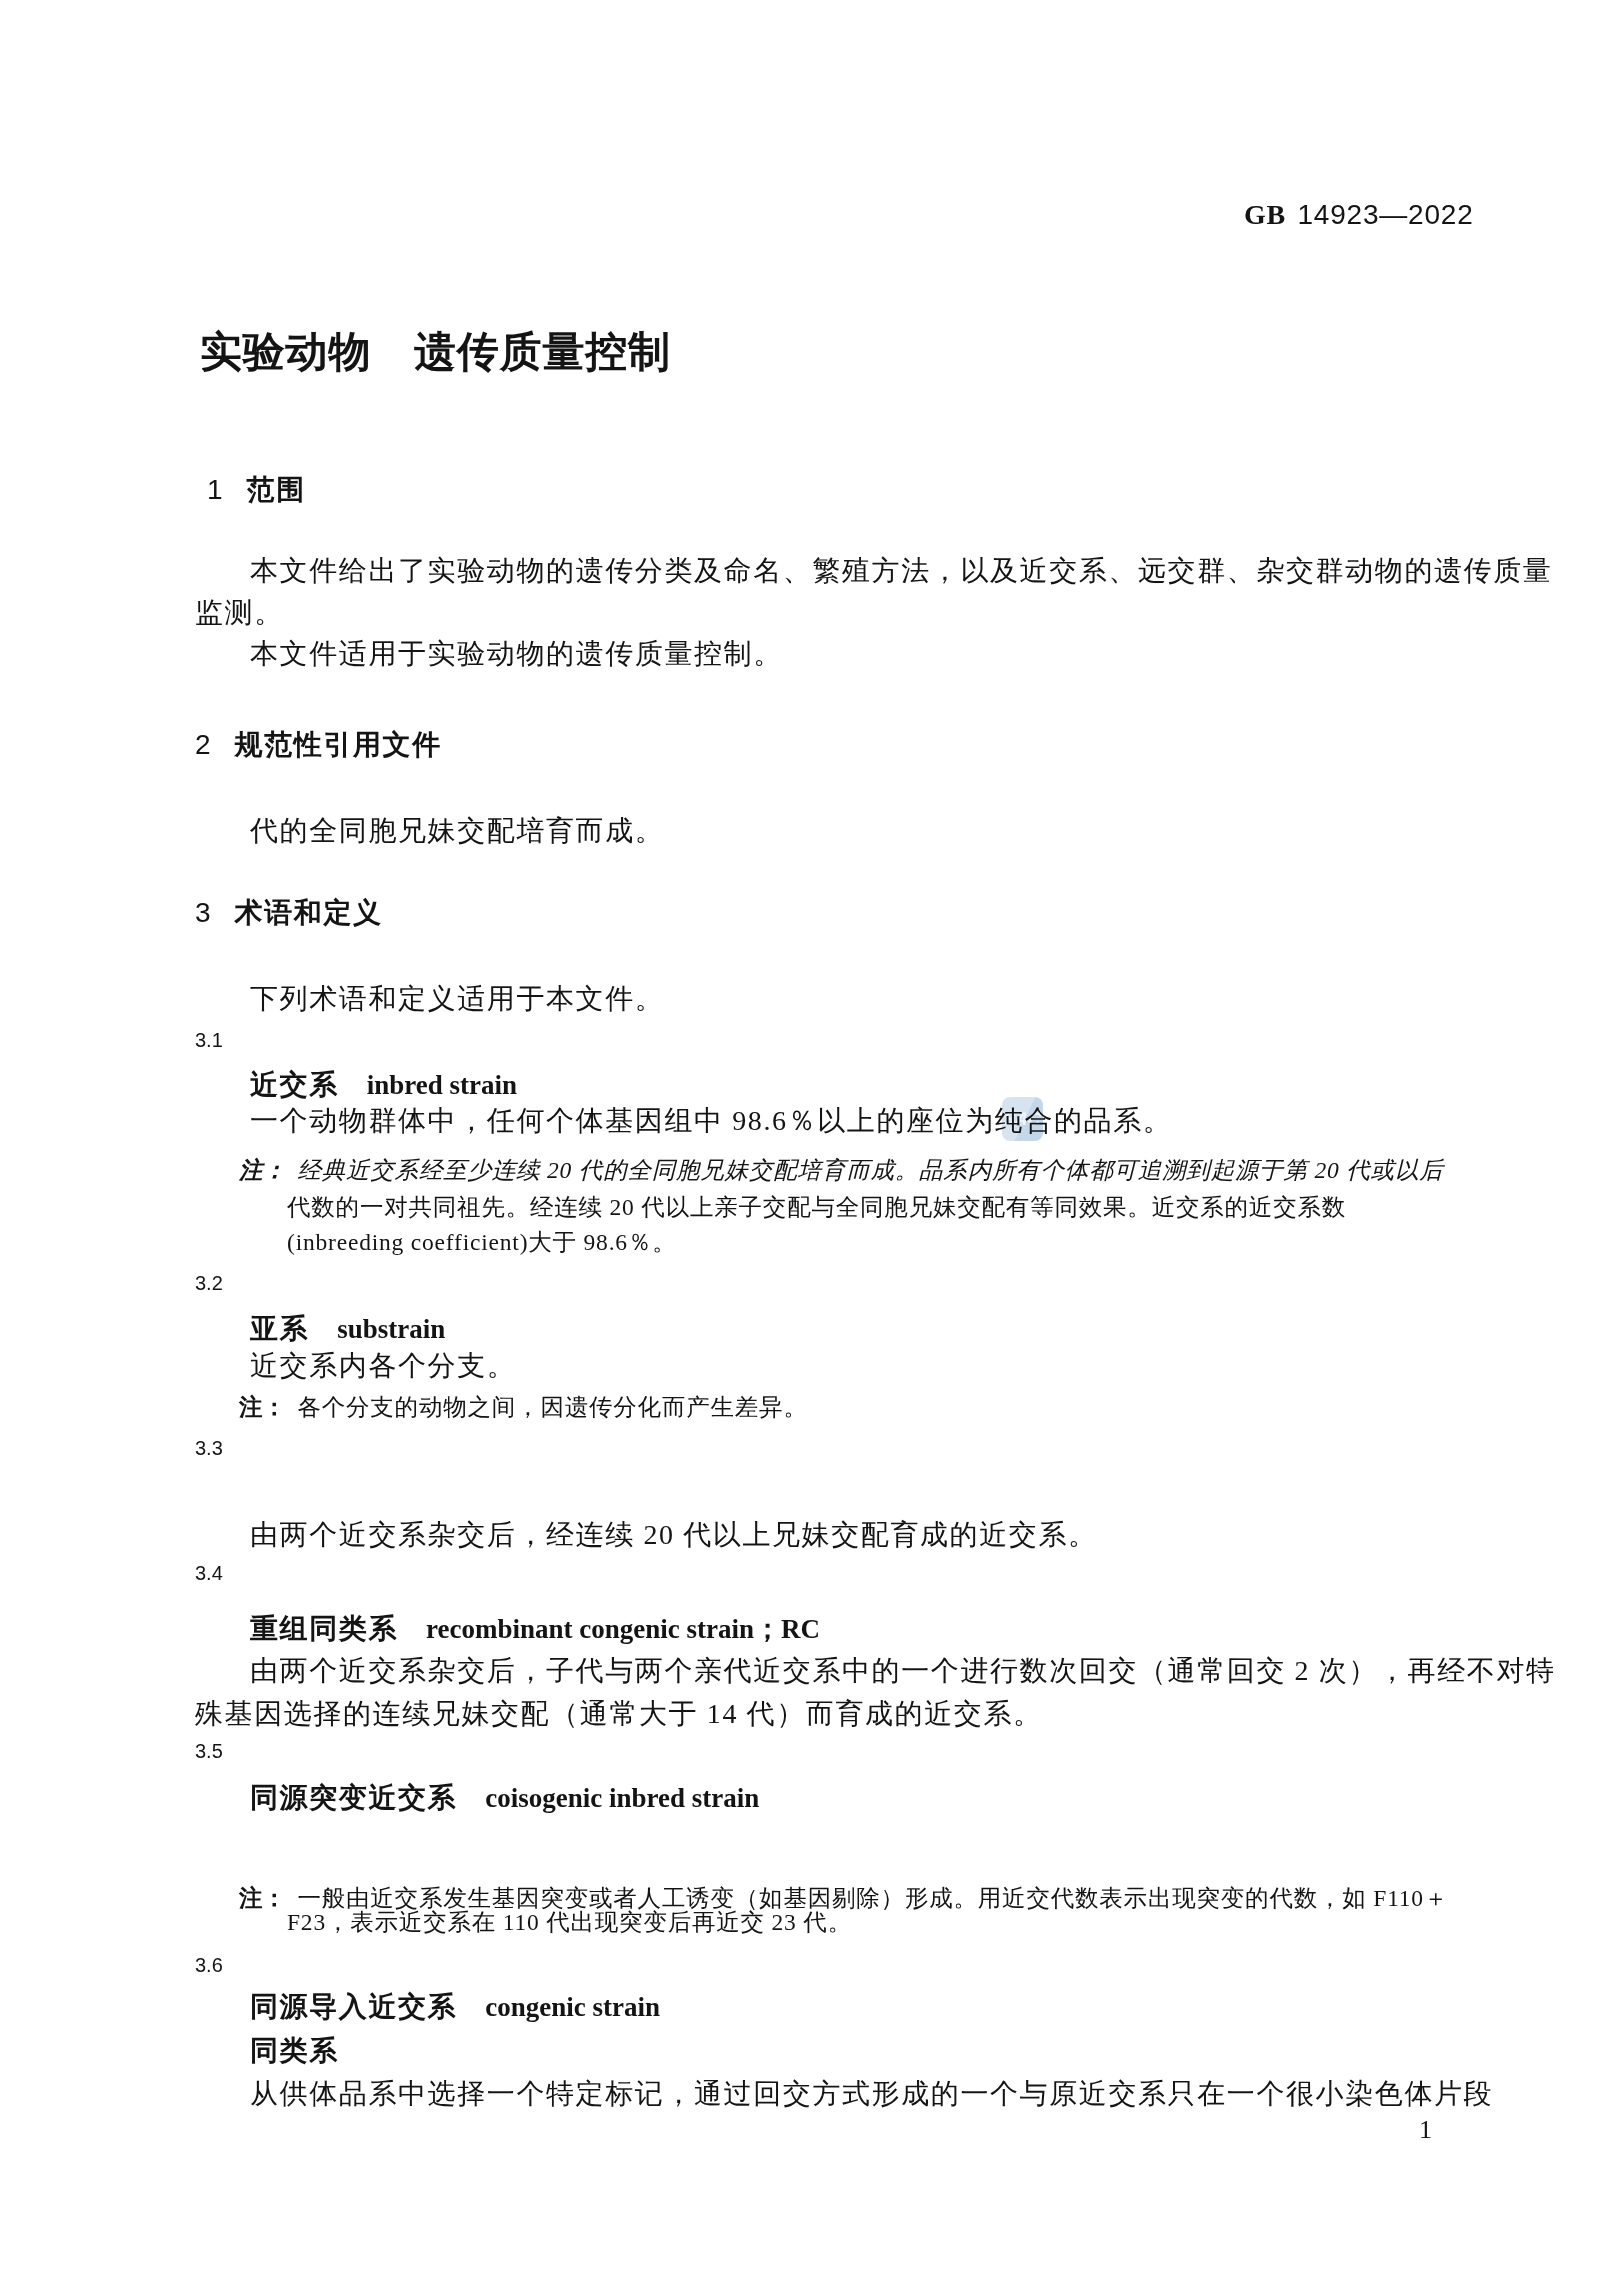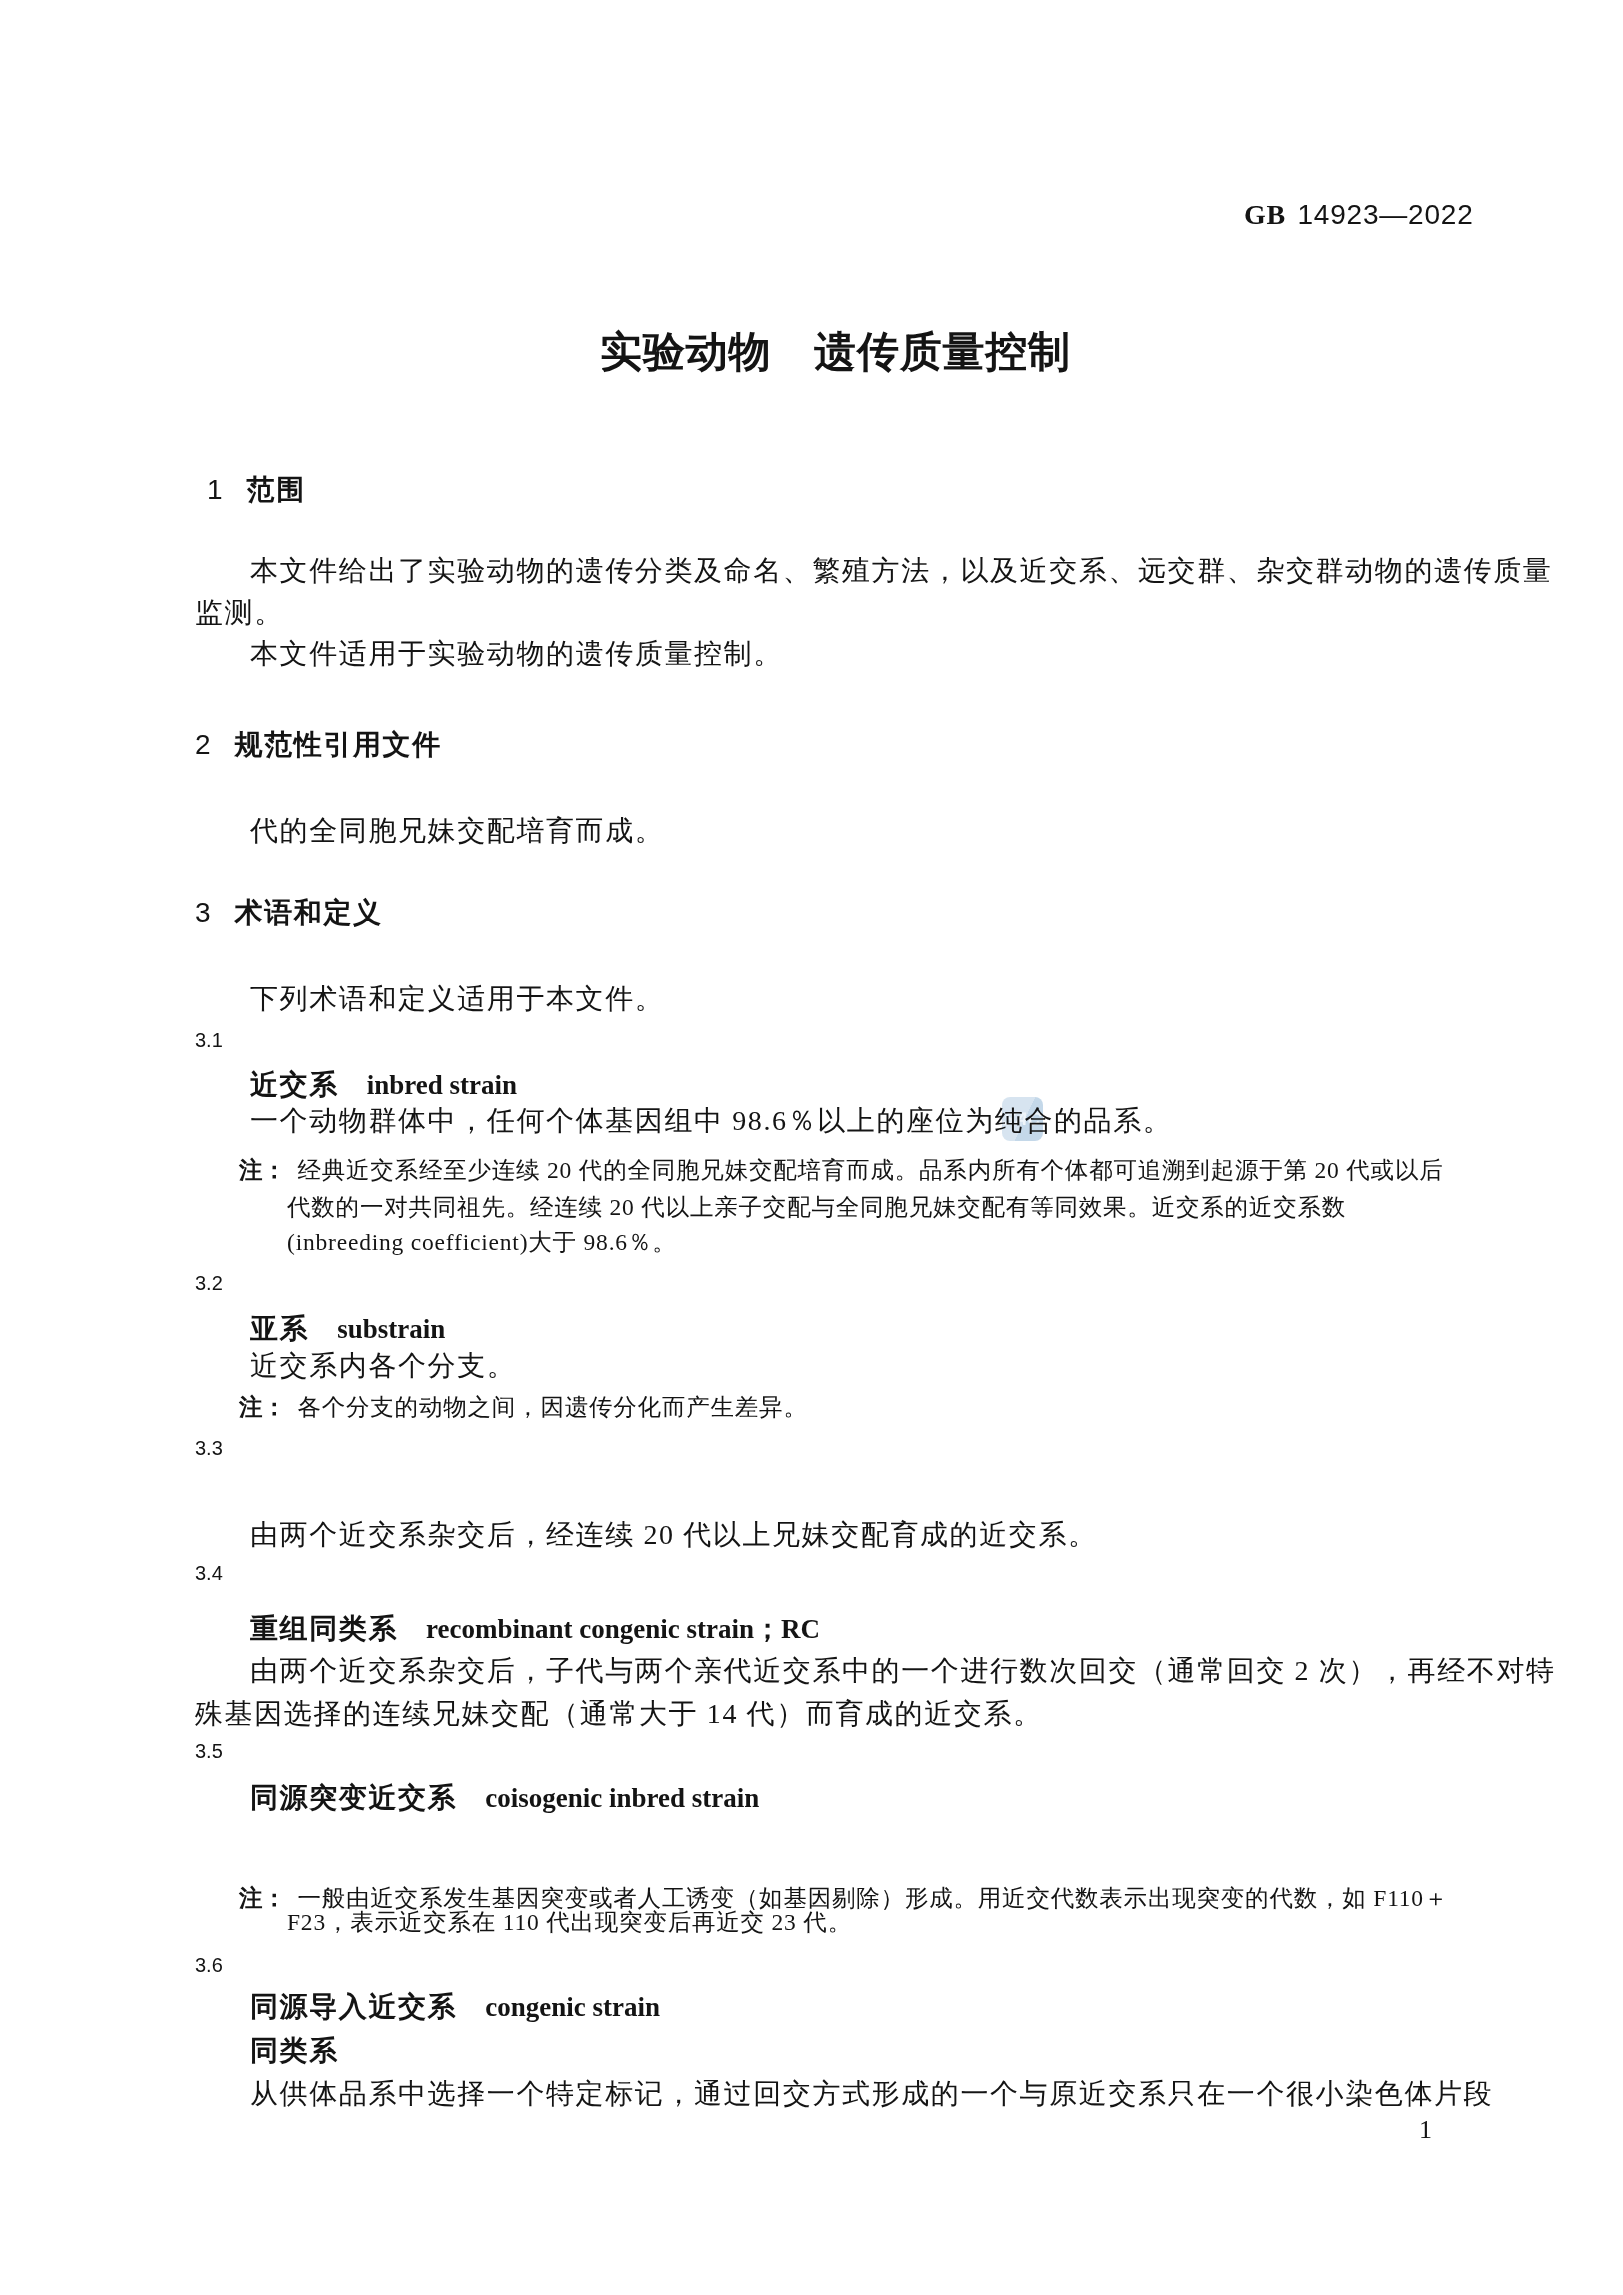--- a/index.html
+++ b/index.html
@@ -26,21 +26,21 @@
   .term-zh{font-family:"Liberation Sans", sans-serif;font-weight:700;font-size:28px;letter-spacing:1.6px;}
   .term-en{font-family:"Liberation Serif", serif;font-weight:700;font-size:27px;margin-left:28px;letter-spacing:0;}
   
   .code{font-size:28px;letter-spacing:0.8px;}
   .code .gb{font-family:"Liberation Serif", serif;font-weight:700;margin-right:11.4px;}
   .code .num{font-family:"Liberation Sans", sans-serif;font-weight:400;}
   
   .title{
     font-family:"Liberation Sans", sans-serif;font-weight:700;
     font-size:42px;letter-spacing:0.8px;
-    left:192px;width:1287px;text-align:center;
+    left:200px;width:1287px;
   }
   .pageno{font-size:26px;}
   
   .watermark{
     position:absolute;left:1002px;top:1097px;width:41px;height:44px;
     border-radius:8px;
     background:linear-gradient(115deg,#d3e2ef 54%,#bed4e7 54%);
     opacity:.9;z-index:0;
     display:flex;align-items:center;justify-content:center;
     overflow:hidden;
@@ -83,21 +83,21 @@
   <div class="ln sect txt" style="top:899px;left:195px;">
     <span class="no">3</span><span>术语和定义</span>
   </div>
   <div class="ln body txt" style="top:985px;left:250px;">下列术语和定义适用于本文件。</div>
 
   <div class="ln term-no txt" style="top:1030px;left:195px;">3.1</div>
   <div class="ln txt" style="top:1071px;left:250px;">
     <span class="term-zh">近交系</span><span class="term-en">inbred strain</span>
   </div>
   <div class="ln body txt" style="top:1107px;left:250px;">一个动物群体中，任何个体基因组中 98.6％以上的座位为纯合的品系。</div>
-  <div class="ln note txt" style="top:1159px;left:239px;">
+  <div class="ln note txt" style="top:1159px;left:239px;font-style:italic;">
     <span class="note-label">注：</span><span>经典近交系经至少连续 20 代的全同胞兄妹交配培育而成。品系内所有个体都可追溯到起源于第 20 代或以后</span>
   </div>
   <div class="ln note txt" style="top:1196px;left:287px;">代数的一对共同祖先。经连续 20 代以上亲子交配与全同胞兄妹交配有等同效果。近交系的近交系数</div>
   <div class="ln note txt" style="top:1231px;left:287px;">(inbreeding coefficient)大于 98.6％。</div>
 
   <div class="ln term-no txt" style="top:1273px;left:195px;">3.2</div>
   <div class="ln txt" style="top:1315px;left:250px;">
     <span class="term-zh">亚系</span><span class="term-en">substrain</span>
   </div>
   <div class="ln body txt" style="top:1352px;left:250px;">近交系内各个分支。</div>

